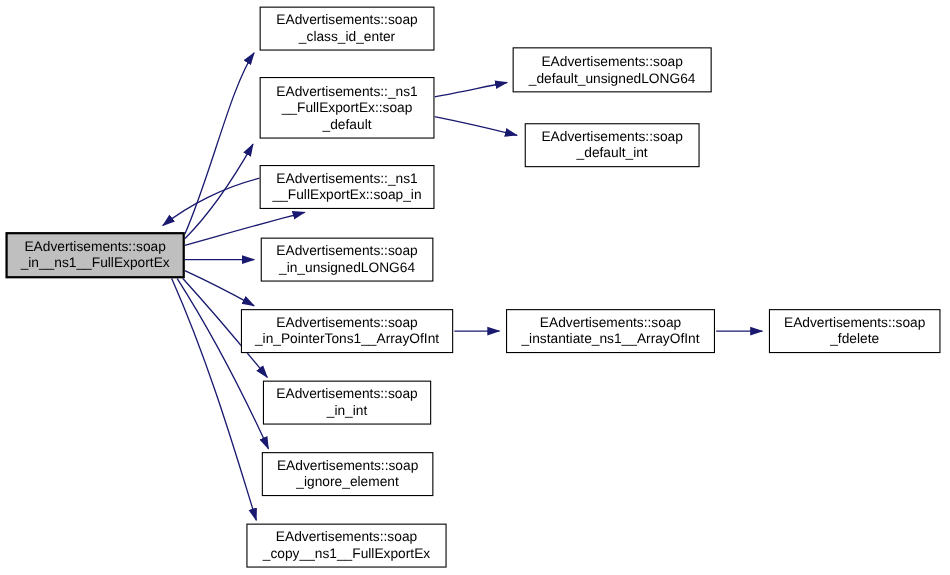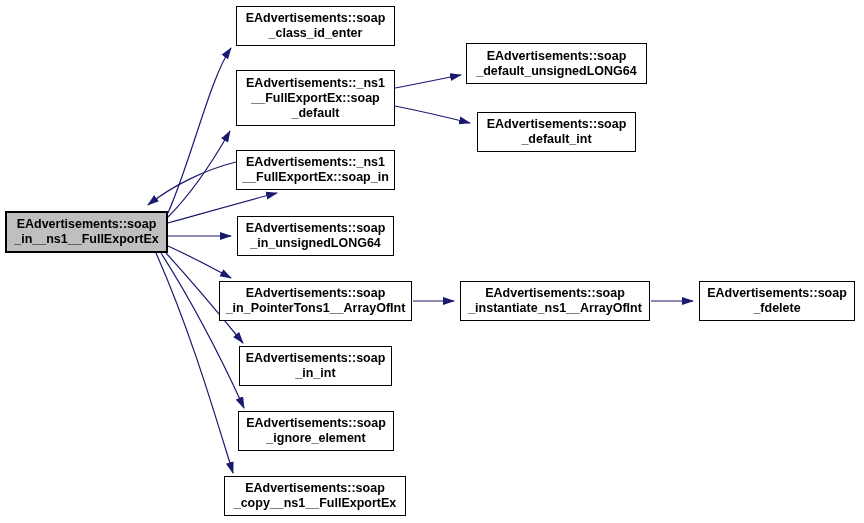--- a/index.html
+++ b/index.html
@@ -28,21 +28,20 @@
     display: flex;
     align-items: center;
     justify-content: center;
     text-align: center;
     font-size: 12.5px;
     line-height: 15px;
     color: #000000;
     white-space: pre-line;
     padding: 0 3px;
     cursor: pointer;
-    font-weight: bold;
   }
   .node.root {
     border-width: 2px;
     cursor: default;
   }
 </style>
 </head>
 <body>
 
 <div class="canvas">

